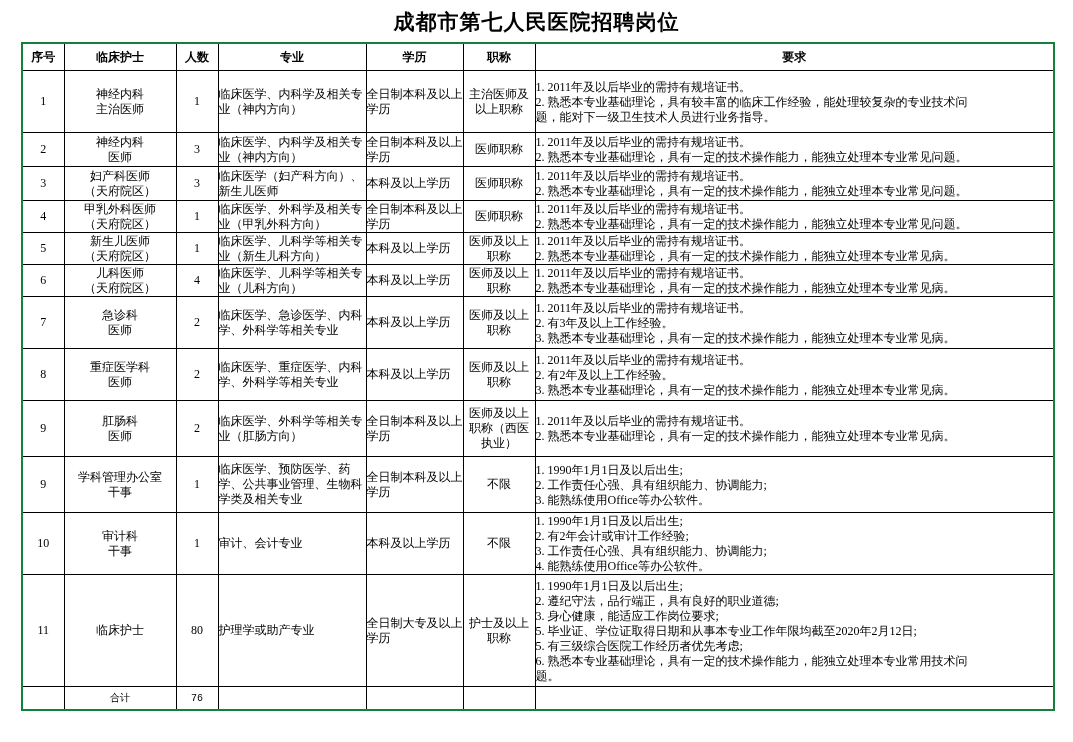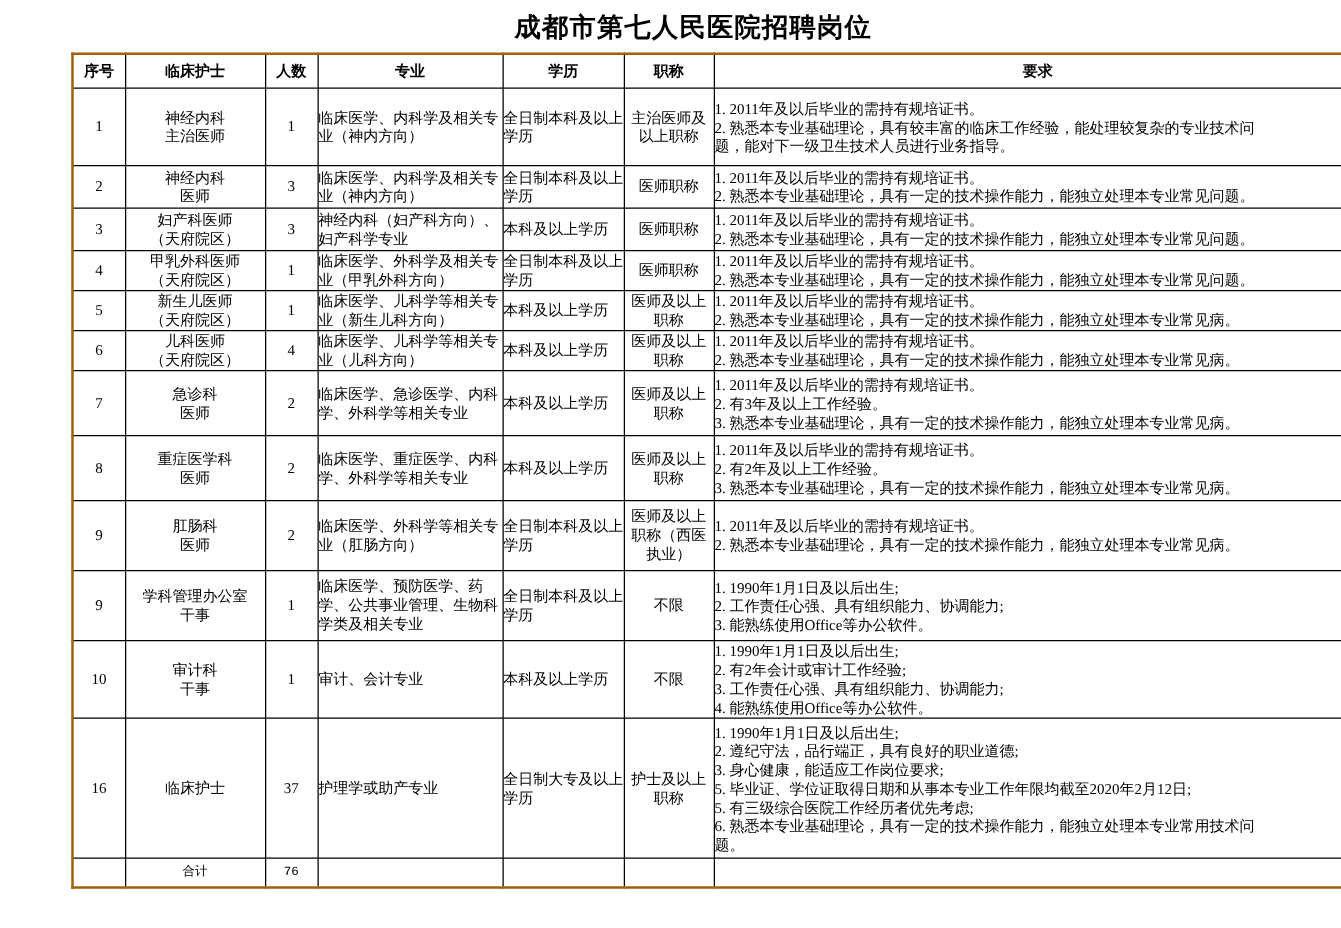--- a/index.html
+++ b/index.html
@@ -12,37 +12,36 @@
     height: 742px;
     font-family: "Liberation Serif", "DejaVu Serif", serif;
     color: #000000;
     overflow: hidden;
   }
   .page {
     position: relative;
     width: 1073px;
     height: 592px;
     box-sizing: border-box;
-    padding-left: 36px;
   }
   .doc-title {
     text-align: center;
     font-size: 21px;
     font-weight: bold;
     letter-spacing: 1px;
     padding-top: 8px;
     padding-bottom: 6px;
     font-family: "Liberation Serif", "DejaVu Serif", serif;
   }
   table.recruit {
     border-collapse: collapse;
     table-layout: fixed;
     margin-left: 21px;
     width: 1032px;
-    border: 2px solid #a16207;
+    border: 2px solid #15803d;
   }
   table.recruit td, table.recruit th {
     border: 1px solid #000;
     padding: 0;
     vertical-align: middle;
     font-size: 12px;
     line-height: 15px;
     font-family: "Liberation Serif", "DejaVu Serif", serif;
     overflow: hidden;
   }
@@ -166,21 +165,21 @@
           </td>
       </tr>
 
       <tr class="r3">
         <td class="cell-no">3</td>
         <td class="cell-post">
             <span class="clip">妇产科医师</span>
             <span class="clip">（天府院区）</span>
           </td>
         <td class="cell-num">3</td>
-        <td class="cell-major">神经内科（妇产科方向）、妇产科学专业</td>
+        <td class="cell-major">临床医学（妇产科方向）、新生儿医师</td>
         <td class="cell-edu">本科及以上学历</td>
         <td class="cell-title">医师职称</td>
         <td class="cell-req">
             <span class="reqlines">
               <span class="reqline">1. 2011年及以后毕业的需持有规培证书。</span>
               <span class="reqline">2. 熟悉本专业基础理论，具有一定的技术操作能力，能独立处理本专业常见问题。</span>
             </span>
           </td>
       </tr>
 
@@ -327,25 +326,25 @@
             <span class="reqlines">
               <span class="reqline">1. 1990年1月1日及以后出生;</span>
               <span class="reqline">2. 有2年会计或审计工作经验;</span>
               <span class="reqline">3. 工作责任心强、具有组织能力、协调能力;</span>
               <span class="reqline">4. 能熟练使用Office等办公软件。</span>
             </span>
           </td>
       </tr>
 
       <tr class="r12">
-        <td class="cell-no">16</td>
+        <td class="cell-no">11</td>
         <td class="cell-post">
             <span class="clip">临床护士</span>
           </td>
-        <td class="cell-num">37</td>
+        <td class="cell-num">80</td>
         <td class="cell-major">护理学或助产专业</td>
         <td class="cell-edu">全日制大专及以上学历</td>
         <td class="cell-title">护士及以上职称</td>
         <td class="cell-req">
             <span class="reqlines">
               <span class="reqline">1. 1990年1月1日及以后出生;</span>
               <span class="reqline">2. 遵纪守法，品行端正，具有良好的职业道德;</span>
               <span class="reqline">3. 身心健康，能适应工作岗位要求;</span>
               <span class="reqline">5. 毕业证、学位证取得日期和从事本专业工作年限均截至2020年2月12日;</span>
               <span class="reqline">5. 有三级综合医院工作经历者优先考虑;</span>

